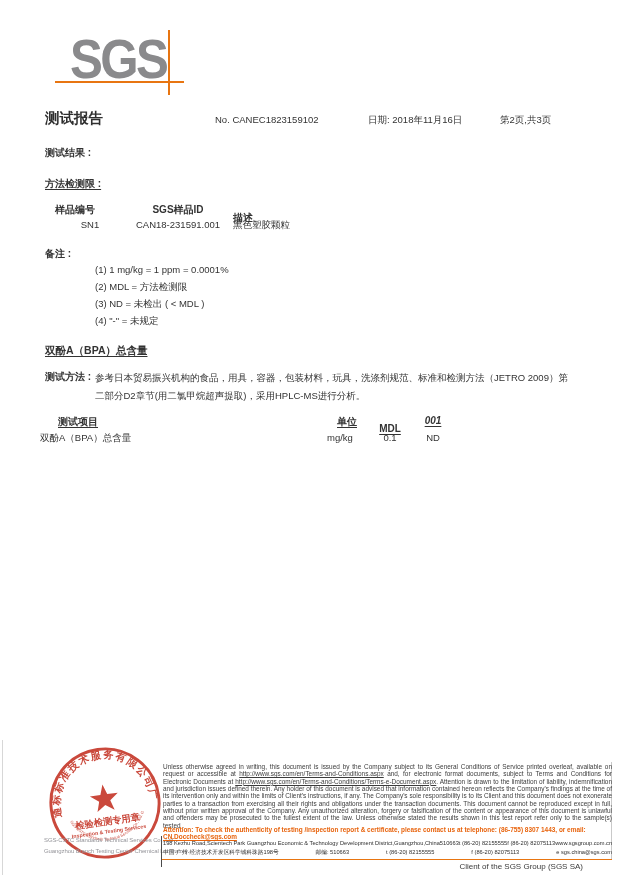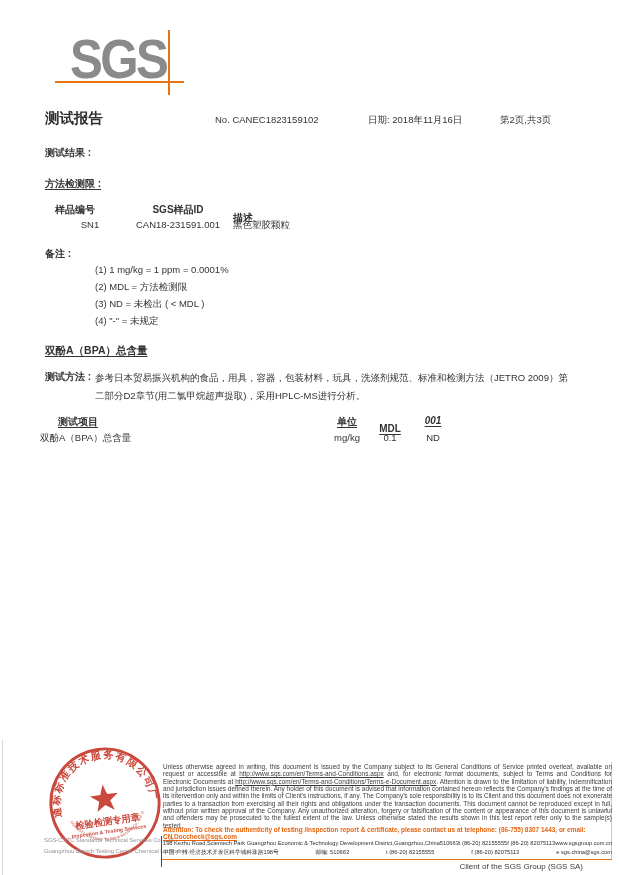--- a/index.html
+++ b/index.html
@@ -47,21 +47,21 @@
   .bpa-heading { left:45px; top:344px; font-size:10.5px; }
 
   .method-label { left:45px; top:370px; }
   .method-text  { left:95px; top:369px; width:478px; line-height:18px; }
 
   .rt-h-item { left:58px;  top:415px; }
   .rt-h-unit { left:327px; top:415px; width:40px; text-align:center; }
   .rt-h-mdl  { left:372px; top:415px; width:36px; text-align:center;margin-top:8px; }
   .rt-h-001  { left:415px; top:415px; width:36px; text-align:center; font-style:italic; }
   .rt-c-item { left:40px;  top:432px; }
-  .rt-c-unit { left:327px; top:432px; width:40px; text-align:center; }
+  .rt-c-unit { left:327px; top:432px; width:40px; }
   .rt-c-mdl  { left:372px; top:432px; width:36px; text-align:center; }
   .rt-c-001  { left:415px; top:432px; width:36px; text-align:center; }
 
   
   .edge-l { left:2px;  top:740px; width:1px; height:135px; background:#d7d7d7; }
   .edge-r { left:611px; top:762px; width:1px; height:98px;  background:#c9c9c9; }
 
   .stamp { left:46px; top:744px; transform:rotate(-8deg); opacity:0.92; }
   .company-lines { left:44px; top:835px; font-size:6px; color:#95959a; line-height:11px; letter-spacing:-0.1px; }
 

